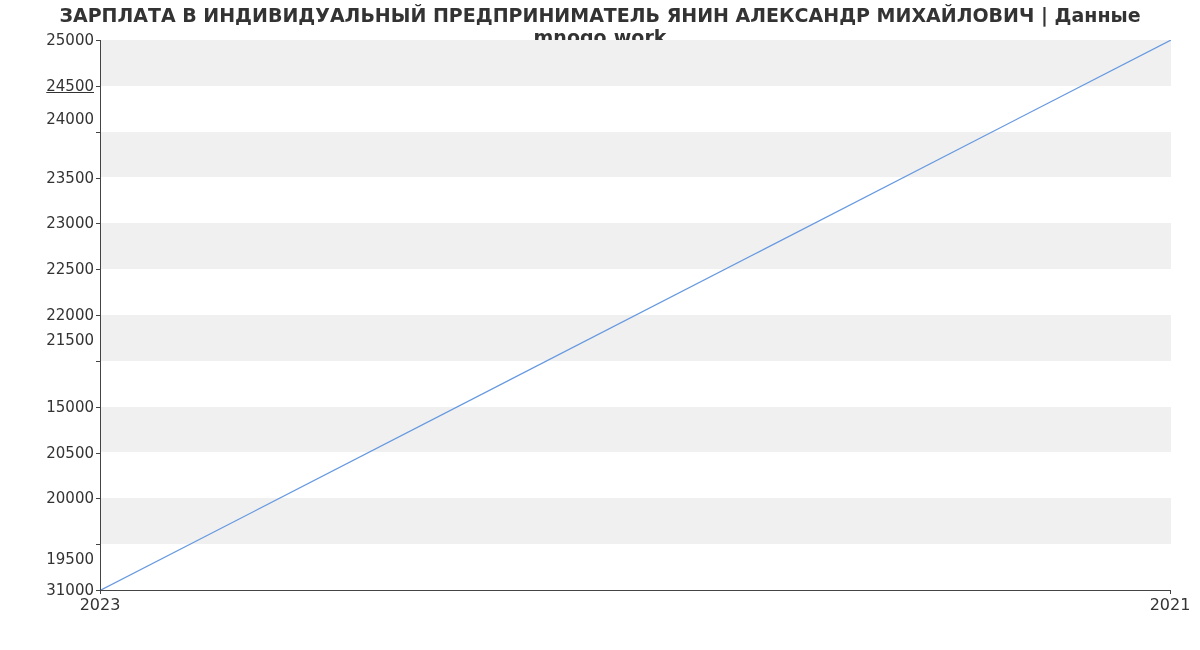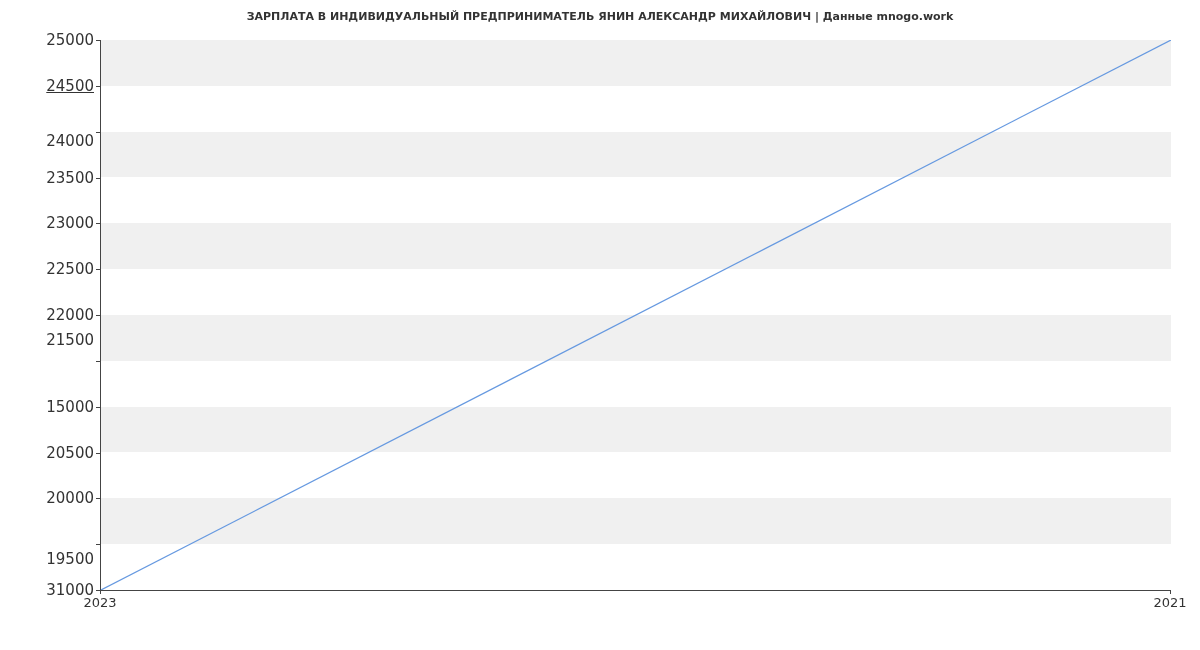--- a/index.html
+++ b/index.html
@@ -13,25 +13,25 @@
     color: #333;
   }
   .chart-wrap {
     position: relative;
     width: 1200px;
     height: 650px;
     box-sizing: border-box;
   }
   .title {
     position: absolute;
-    top: 10px;
+    top: 4px;
     left: 0;
     width: 100%;
     text-align: center;
-    font-size: 11px;
+    font-size: 19px;
     font-weight: bold;
     color: #333;
   }
   .plot {
     position: absolute;
     left: 100px;
     top: 40px;
     width: 1070px;
     height: 550px;
     border-left: 1px solid #444;
@@ -69,21 +69,21 @@
   .ytick-mark {
     position: absolute;
     left: 96px;
     width: 4px;
     height: 1px;
     background: #444;
   }
   .xtick-label {
     position: absolute;
     top: 595px;
-    font-size: 13px;
+    font-size: 16px;
     color: #333;
     transform: translateX(-50%);
   }
   .xtick-mark {
     position: absolute;
     top: 590px;
     width: 1px;
     height: 4px;
     background: #444;
   }
@@ -120,21 +120,21 @@
     <div class="ytick-label" style="top: 340px;">21500</div>
     <div class="ytick-mark" style="top: 360.833px;"></div>
     <div class="ytick-label" style="top: 315px;">22000</div>
     <div class="ytick-mark" style="top: 315px;"></div>
     <div class="ytick-label" style="top: 269.167px;">22500</div>
     <div class="ytick-mark" style="top: 269.167px;"></div>
     <div class="ytick-label" style="top: 223.333px;">23000</div>
     <div class="ytick-mark" style="top: 223.333px;"></div>
     <div class="ytick-label" style="top: 177.5px;">23500</div>
     <div class="ytick-mark" style="top: 177.5px;"></div>
-    <div class="ytick-label" style="top: 141px;">24000</div>
+    <div class="ytick-label" style="top: 119px;">24000</div>
     <div class="ytick-mark" style="top: 131.667px;"></div>
     <div class="ytick-label" style="top: 85.8333px; text-decoration: underline;">24500</div>
     <div class="ytick-mark" style="top: 85.8333px;"></div>
     <div class="ytick-label" style="top: 40px;">25000</div>
     <div class="ytick-mark" style="top: 40px;"></div>
     <div class="xtick-label" style="left: 100px;">2023</div>
     <div class="xtick-mark" style="left: 100px;"></div>
     <div class="xtick-label" style="left: 1170px;">2021</div>
     <div class="xtick-mark" style="left: 1170px;"></div>
   </div>

